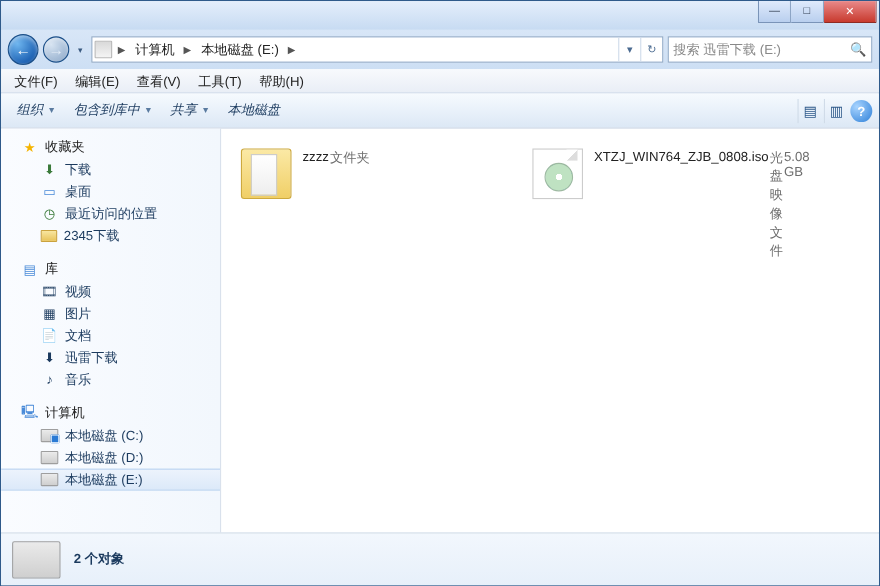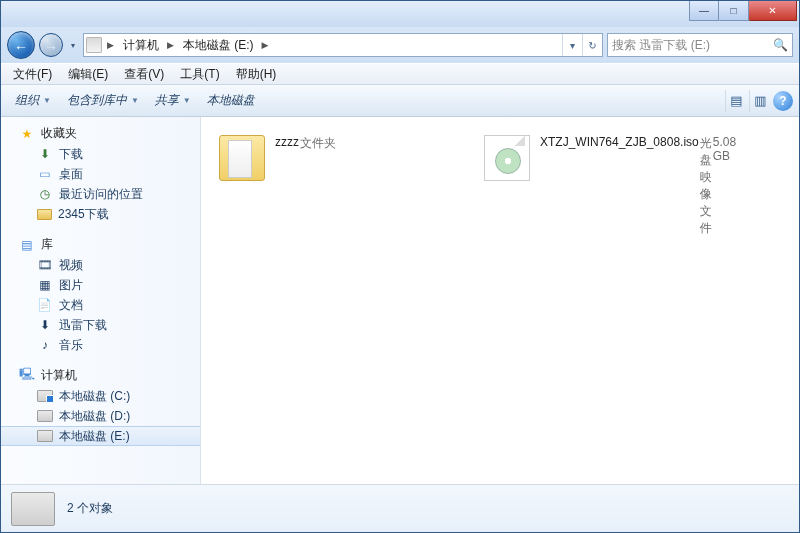--- a/index.html
+++ b/index.html
@@ -208,21 +208,21 @@
   .tile .meta { display:flex; flex-direction:row; gap:1px; color:#222; }
   .tile .meta .sub { color:#6e6e6e; }
 
   
   .detailsbar {
     height: 48px;
     border-top:1px solid #d0dbe8;
     background: linear-gradient(to bottom,#f2f7fd,#e7f0fa);
     display:flex; align-items:center; gap:12px;
     padding: 4px 10px;
-    font-size:12px; color:#1b3a5e;
+    font-size:12px; color:#1b3a5e;font-weight:bold;
   }
   .detailsbar .dthumb {
     width:44px; height:34px;
     background:linear-gradient(#eaeaea,#cfcfcf);
     border:1px solid #9e9e9e; border-radius:2px;
   }
 </style>
 </head>
 <body>
 

